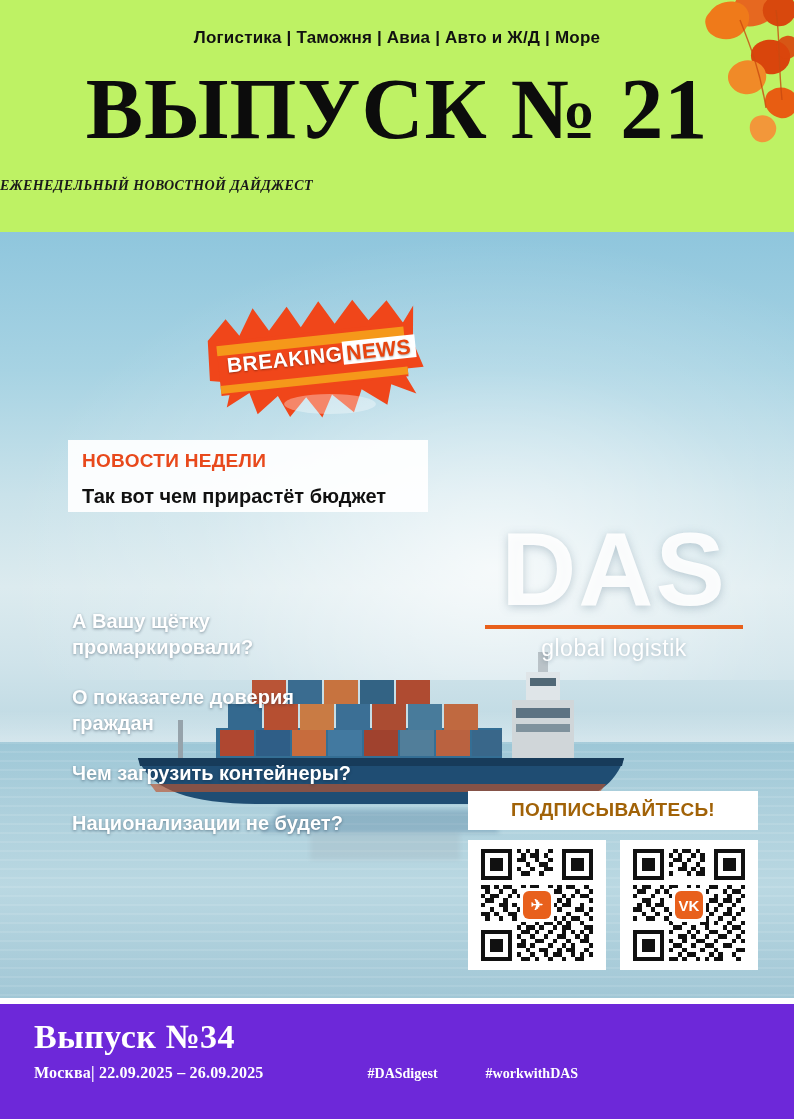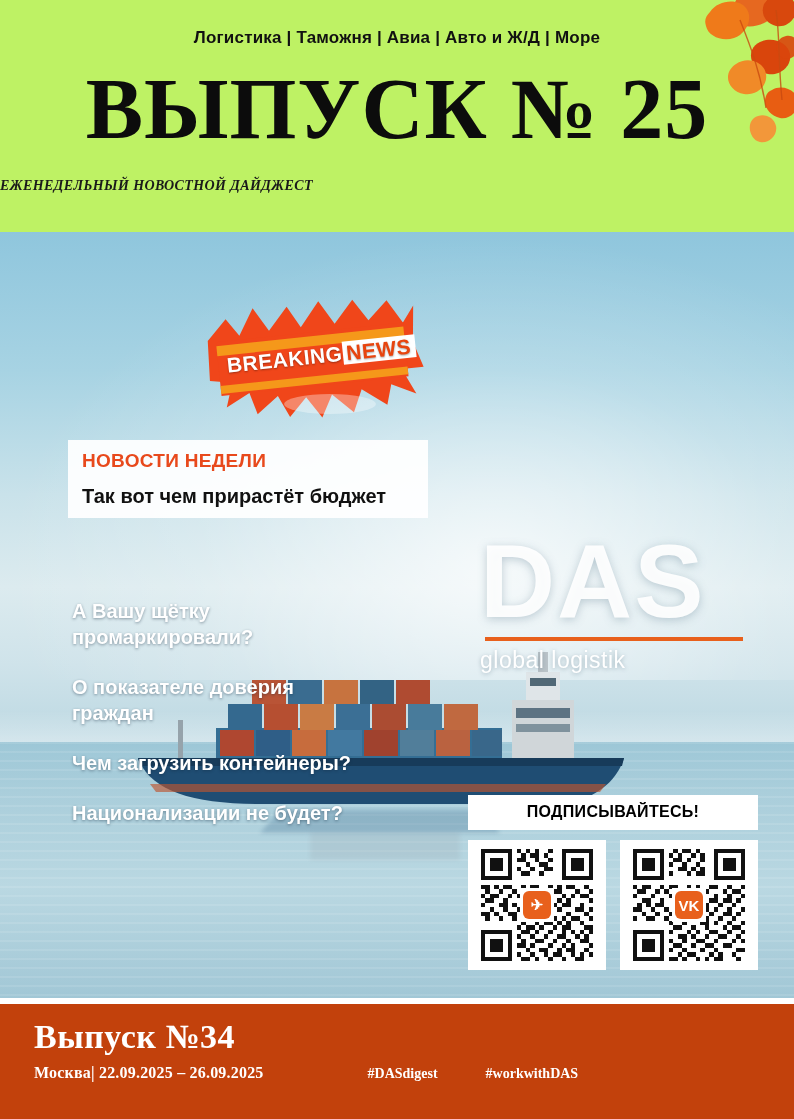--- a/index.html
+++ b/index.html
@@ -166,60 +166,61 @@
     padding: 0 4px;
   }
 
   
   .lead-box {
     position: absolute;
     left: 68px;
     top: 208px;
     width: 332px;
     background: rgba(255,255,255,0.92);
-    padding: 10px 14px 8px 14px;
+    padding: 10px 14px 2px 14px;
     z-index: 6;
   }
   .lead-label {
     color: #e8491c;
     font-weight: bold;
     font-size: 19px;
     letter-spacing: 0.3px;
   }
   .lead-title {
     margin-top: 12px;
     font-weight: bold;
     font-size: 20px;
     line-height: 1.28;
     color: #111;
   }
 
   
   .headlines {
     position: absolute;
     left: 72px;
-    top: 366px;
+    top: 376px;
     width: 300px;
     z-index: 6;
   }
   .headline-item {
     color: #ffffff;
     font-weight: bold;
     font-size: 20px;
     line-height: 1.3;
     margin-bottom: 24px;
     text-shadow: 0 1px 3px rgba(20,40,60,0.45);
   }
 
   
   .das-logo {
     position: absolute;
     right: 46px;
-    top: 300px;
+    top: 288px;
     width: 268px;
+    text-align: center;
     z-index: 4;
   }
   .das-word {
     font-size: 104px;
     font-weight: bold;
     line-height: 0.95;
     color: rgba(255,255,255,0.92);
     letter-spacing: 2px;
     text-shadow: 0 2px 10px rgba(90,120,140,0.35);
   }
@@ -241,24 +242,24 @@
     position: absolute;
     right: 36px;
     bottom: 34px;
     width: 290px;
     z-index: 7;
   }
   .subscribe-banner {
     background: #ffffff;
     text-align: center;
     font-weight: bold;
-    font-size: 16px;
+    font-size: 19px;
     letter-spacing: 0.3px;
     padding: 8px 0 9px 0;
-    color: #000000;
+    color: #a16207;
   }
   .qr-row {
     display: flex;
     justify-content: space-between;
     margin-top: 10px;
   }
   .qr-card {
     width: 138px;
     height: 130px;
     background: #ffffff;
@@ -289,21 +290,21 @@
     font-weight: bold;
   }
 
   
   .footer {
     position: absolute;
     left: 0;
     bottom: 0;
     width: 794px;
     height: 115px;
-    background: #c2410c;
+    background: #6d28d9;
     color: #ffffff;
     box-sizing: border-box;
     padding: 16px 34px 0 34px;
   }
   .footer-title {
     font-family: "Liberation Serif", serif;
     font-weight: bold;
     font-size: 34px;
     line-height: 1;
     letter-spacing: 0.5px;
@@ -363,21 +364,21 @@
     <g fill="#f2973a">
       <path d="M164 128 c8 -6 20 -2 22 8 c2 10 -8 18 -16 16 c-10 -2 -14 -18 -6 -24z"></path>
     </g>
     <g stroke="#c94a10" stroke-width="1.4" fill="none" opacity="0.8">
       <path d="M150 30 C 160 55, 170 80, 176 118"></path>
       <path d="M186 20 C 190 46, 188 70, 192 110"></path>
     </g>
   </svg>
 
   <div class="kicker">Логистика | Таможня |  Авиа | Авто и Ж/Д | Море</div>
-  <div class="masthead">ВЫПУСК № 25</div>
+  <div class="masthead">ВЫПУСК № 21</div>
   <div class="subtitle">ЕЖЕНЕДЕЛЬНЫЙ НОВОСТНОЙ ДАЙДЖЕСТ</div>
 </div>
 
 <div class="cover">
   <div class="sky-glow"></div>
   <div class="horizon-haze"></div>
   <div class="water"></div>
 
   <svg class="ship-reflection" viewBox="0 0 520 200">
     <g>

